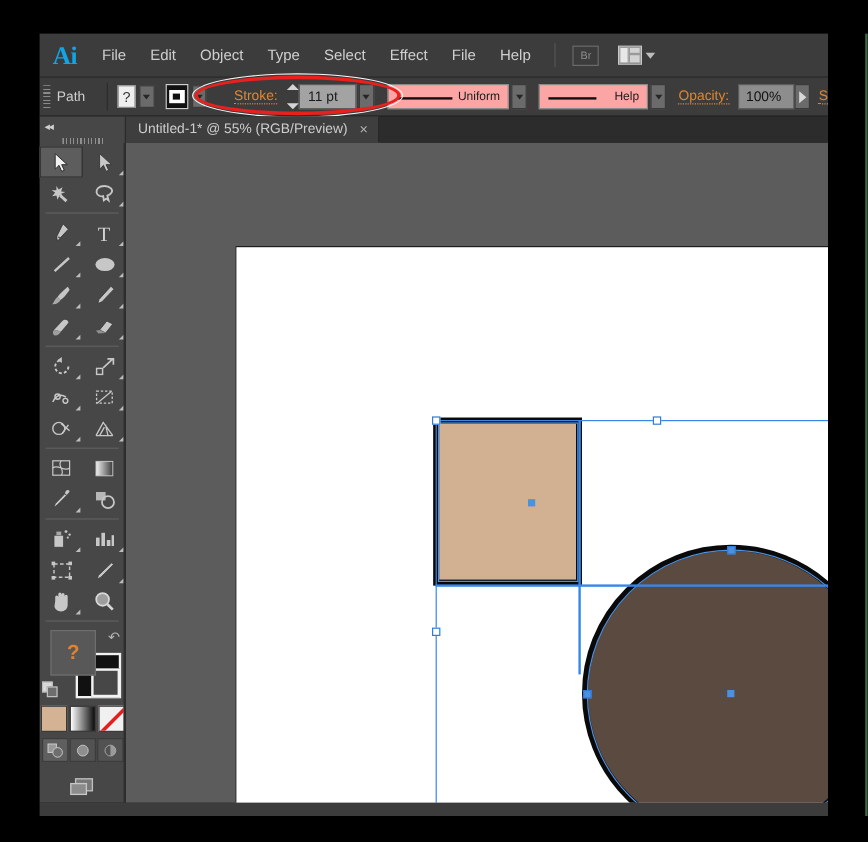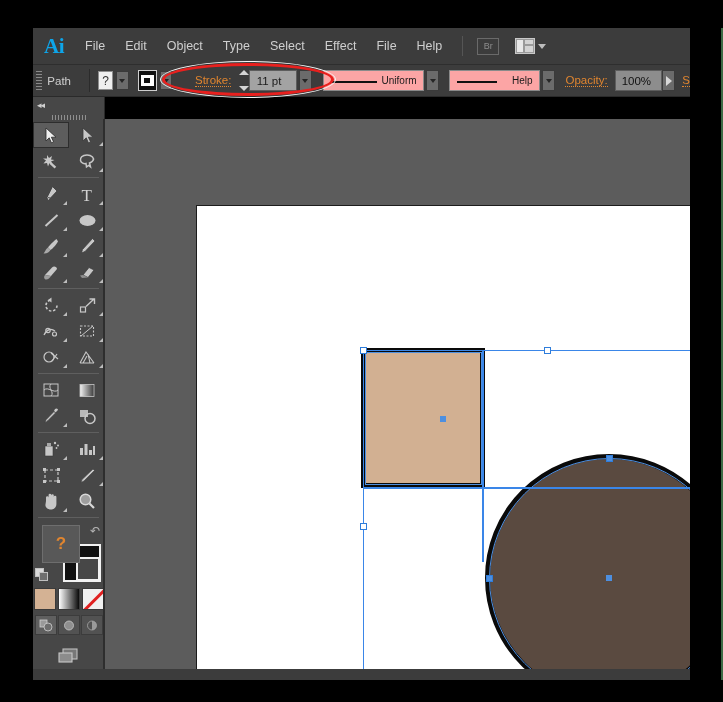--- a/index.html
+++ b/index.html
@@ -422,20 +422,26 @@
     <div class="op-field">100%</div>
     <div class="op-arrow">
       <span class="caret-rt"></span>
     </div>
     <div class="cut-label">S</div>
   </div>
 
   <div class="red-ring-outer"></div>
   <div class="red-ring"></div>
 
+  <div class="tabbar">
+    <div class="doc-tab">
+      <span class="doc-tab-title">Untitled-1* @ 55% (RGB/Preview)</span>
+      <span class="tab-close">×</span>
+    </div>
+  </div>
 
   <div class="toolbox">
     <div class="tb-collapse">◂◂</div>
     <div class="tb-grip">
         <i></i>
       </div>
 
     <div class="tool-grid">
       <div class="tool active">
         <svg width="14" height="17" viewBox="0 0 14 17">

